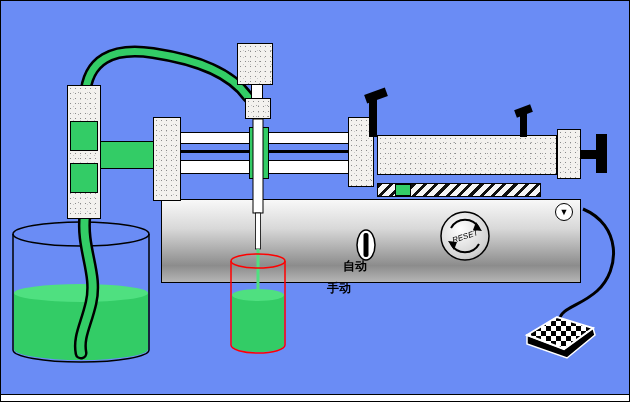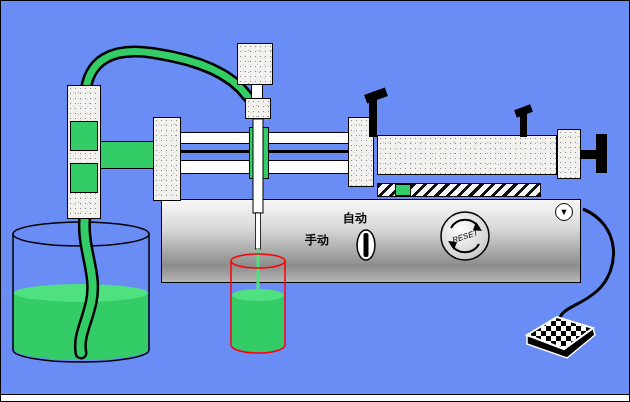--- a/index.html
+++ b/index.html
@@ -34,21 +34,21 @@
   .black-block{background:#000;}
   .machine-body{
     background:linear-gradient(180deg,var(--machine-body-light) 0%,#d8d8d8 35%,var(--machine-body-dark) 80%,#b5b5b5 100%);
     border:1px solid #000;
   }
   .eject{
     width:18px;height:18px;border-radius:50%;background:#fff;border:1px solid #000;
     display:flex;align-items:center;justify-content:center;font-size:9px;line-height:1;color:#000;
     cursor:pointer;
   }
-  .cn-label{font-size:12px;font-weight:bold;color:#000;text-align:center;}
+  .cn-label{font-size:12px;font-weight:bold;color:#000;text-align:center;margin-top:48px;}
   .bottom-strip{background:#fff;border-top:1px solid #000;}
   svg{position:absolute;top:0;left:0;pointer-events:none;}
 </style>
 </head>
 <body>
 
 <div class="stage">
 
   <svg width="630" height="402" viewBox="0 0 630 402">
 
@@ -102,21 +102,21 @@
   <div class="abs black-block" style="left:579px;top:149px;width:17px;height:9px;"></div>
   <div class="abs black-block" style="left:595px;top:133px;width:11px;height:39px;"></div>
   <div class="abs hatch" style="left:376px;top:182px;width:164px;height:14px;"></div>
   <div class="abs green-block" style="left:394px;top:183px;width:16px;height:12px;"></div>
 
   <div class="abs eject" style="left:554px;top:202px;">
     <span>▼</span>
   </div>
 
   <div class="abs cn-label" style="left:336px;top:209px;width:36px;">自动</div>
-  <div class="abs cn-label" style="left:298px;top:231px;width:36px;">手动</div>
+  <div class="abs cn-label" style="left:320px;top:231px;width:36px;">手动</div>
 
   <svg class="abs" style="left:350px;top:224px;" width="30" height="40" viewBox="0 0 30 40">
     <ellipse cx="15" cy="20" rx="9" ry="15" fill="#fff" stroke="#000" stroke-width="1.5"></ellipse>
     <rect x="12.5" y="8" width="5" height="24" rx="2" fill="#000"></rect>
   </svg>
 
   <svg class="abs" style="left:429px;top:200px;" width="70" height="70" viewBox="0 0 70 70">
     <defs>
       <radialGradient id="knobg" cx="40%" cy="35%" r="75%">
         <stop offset="0%" stop-color="#ffffff"></stop>

